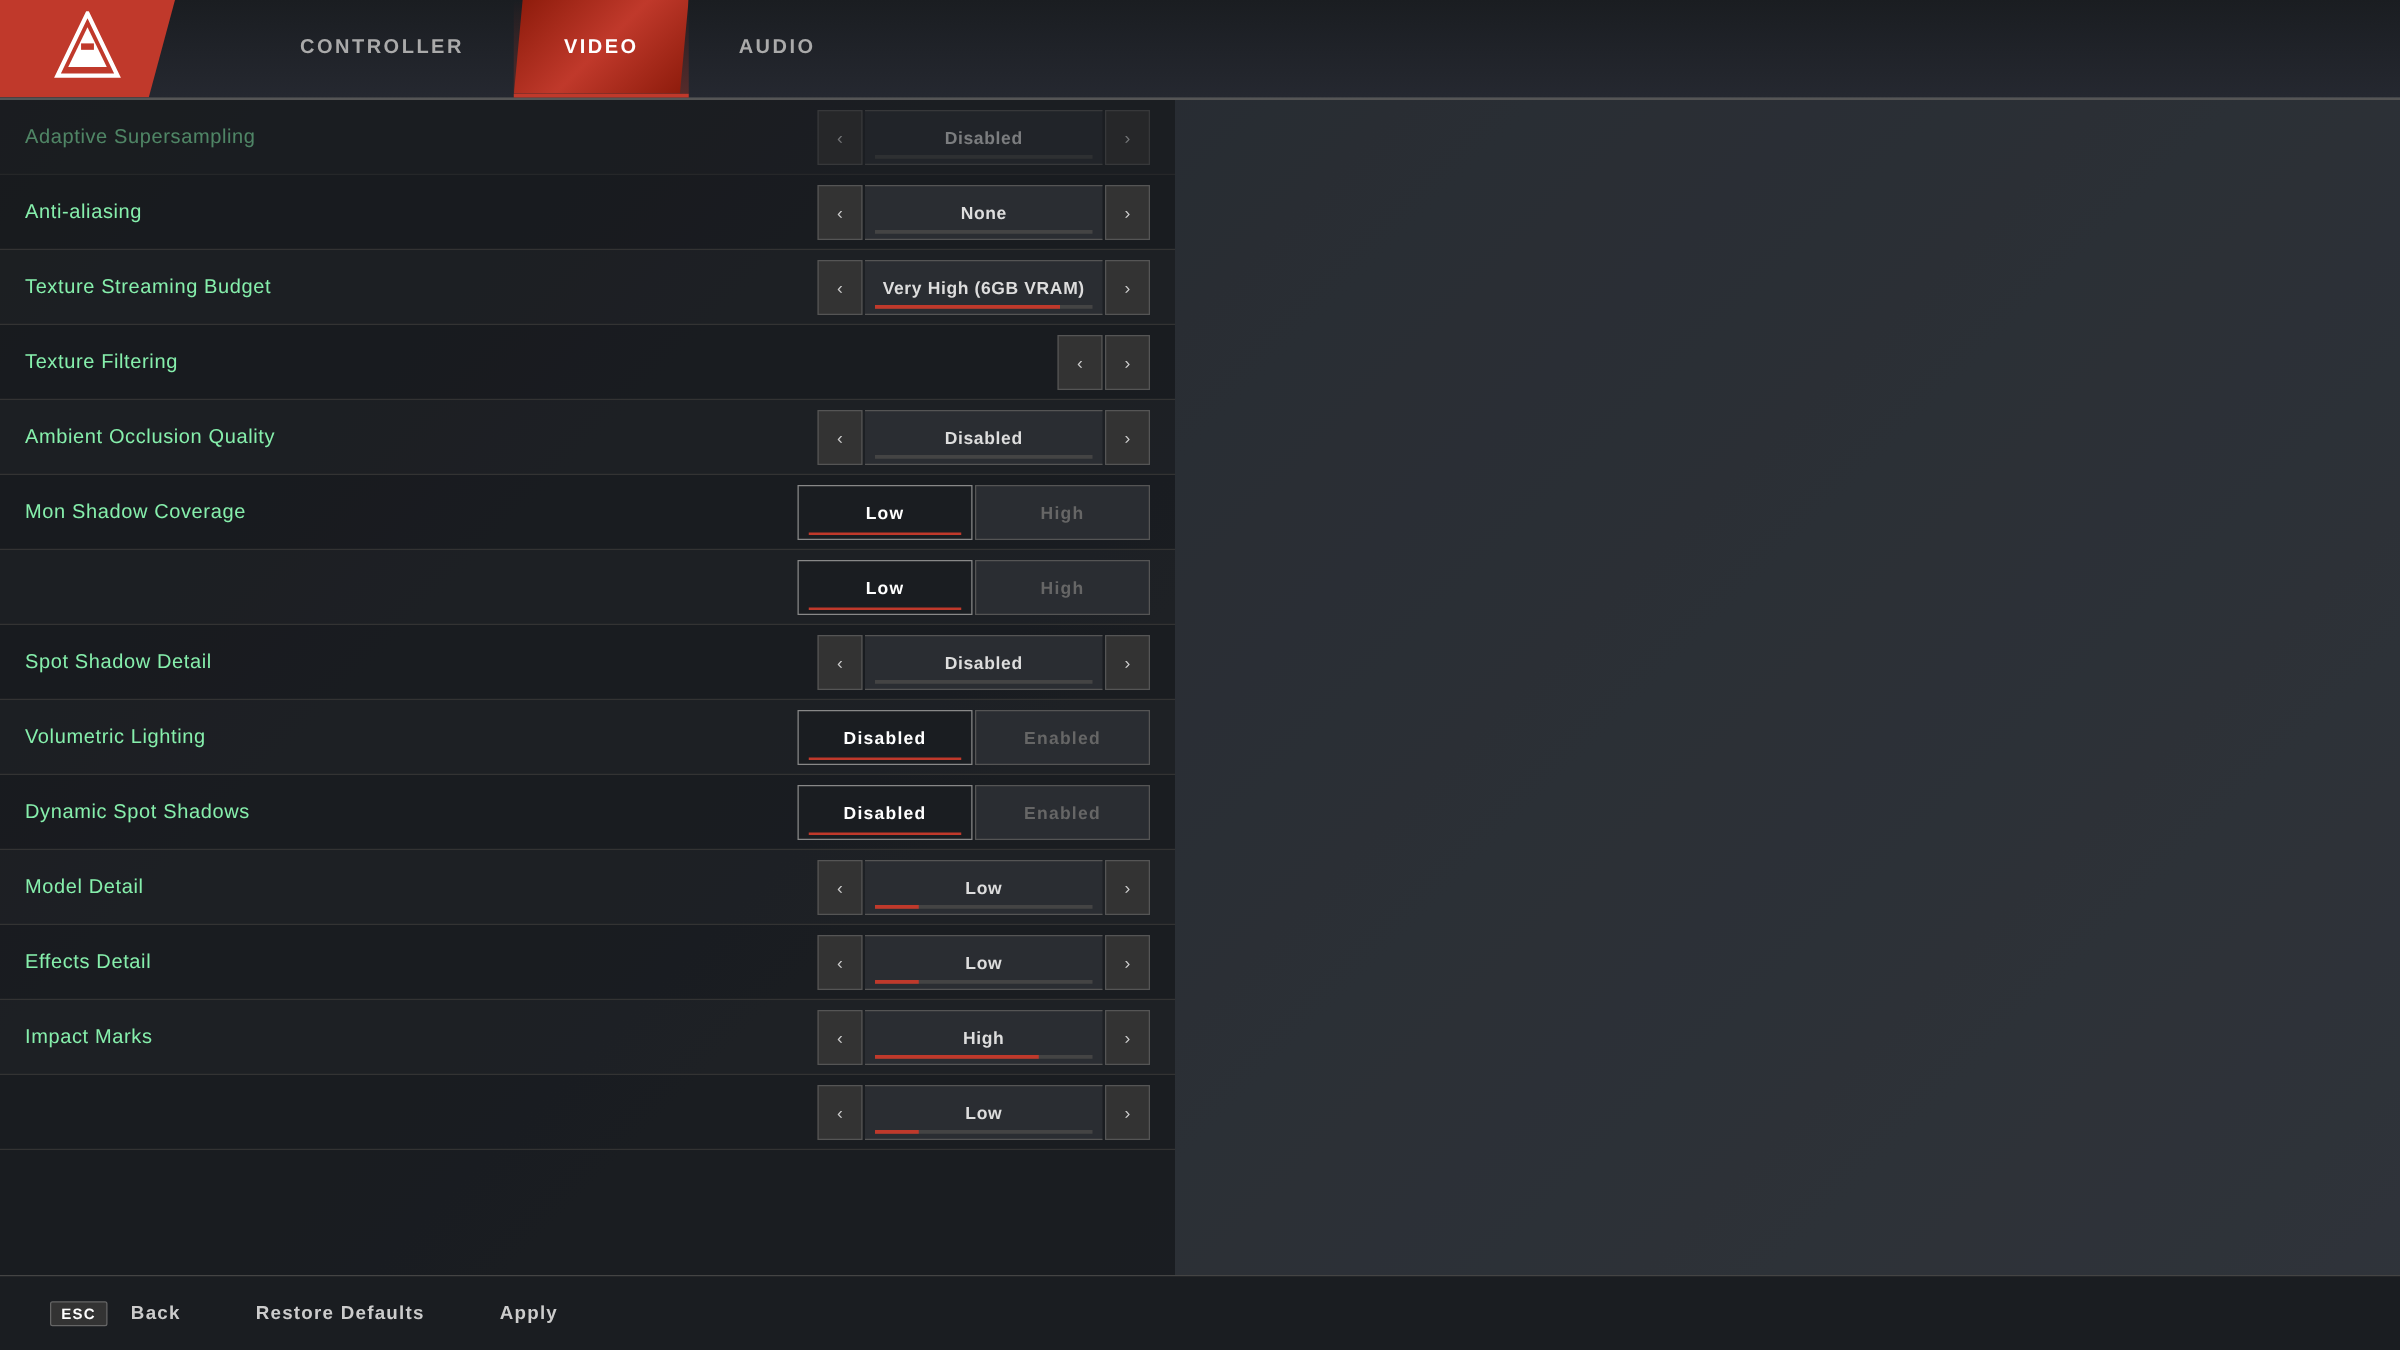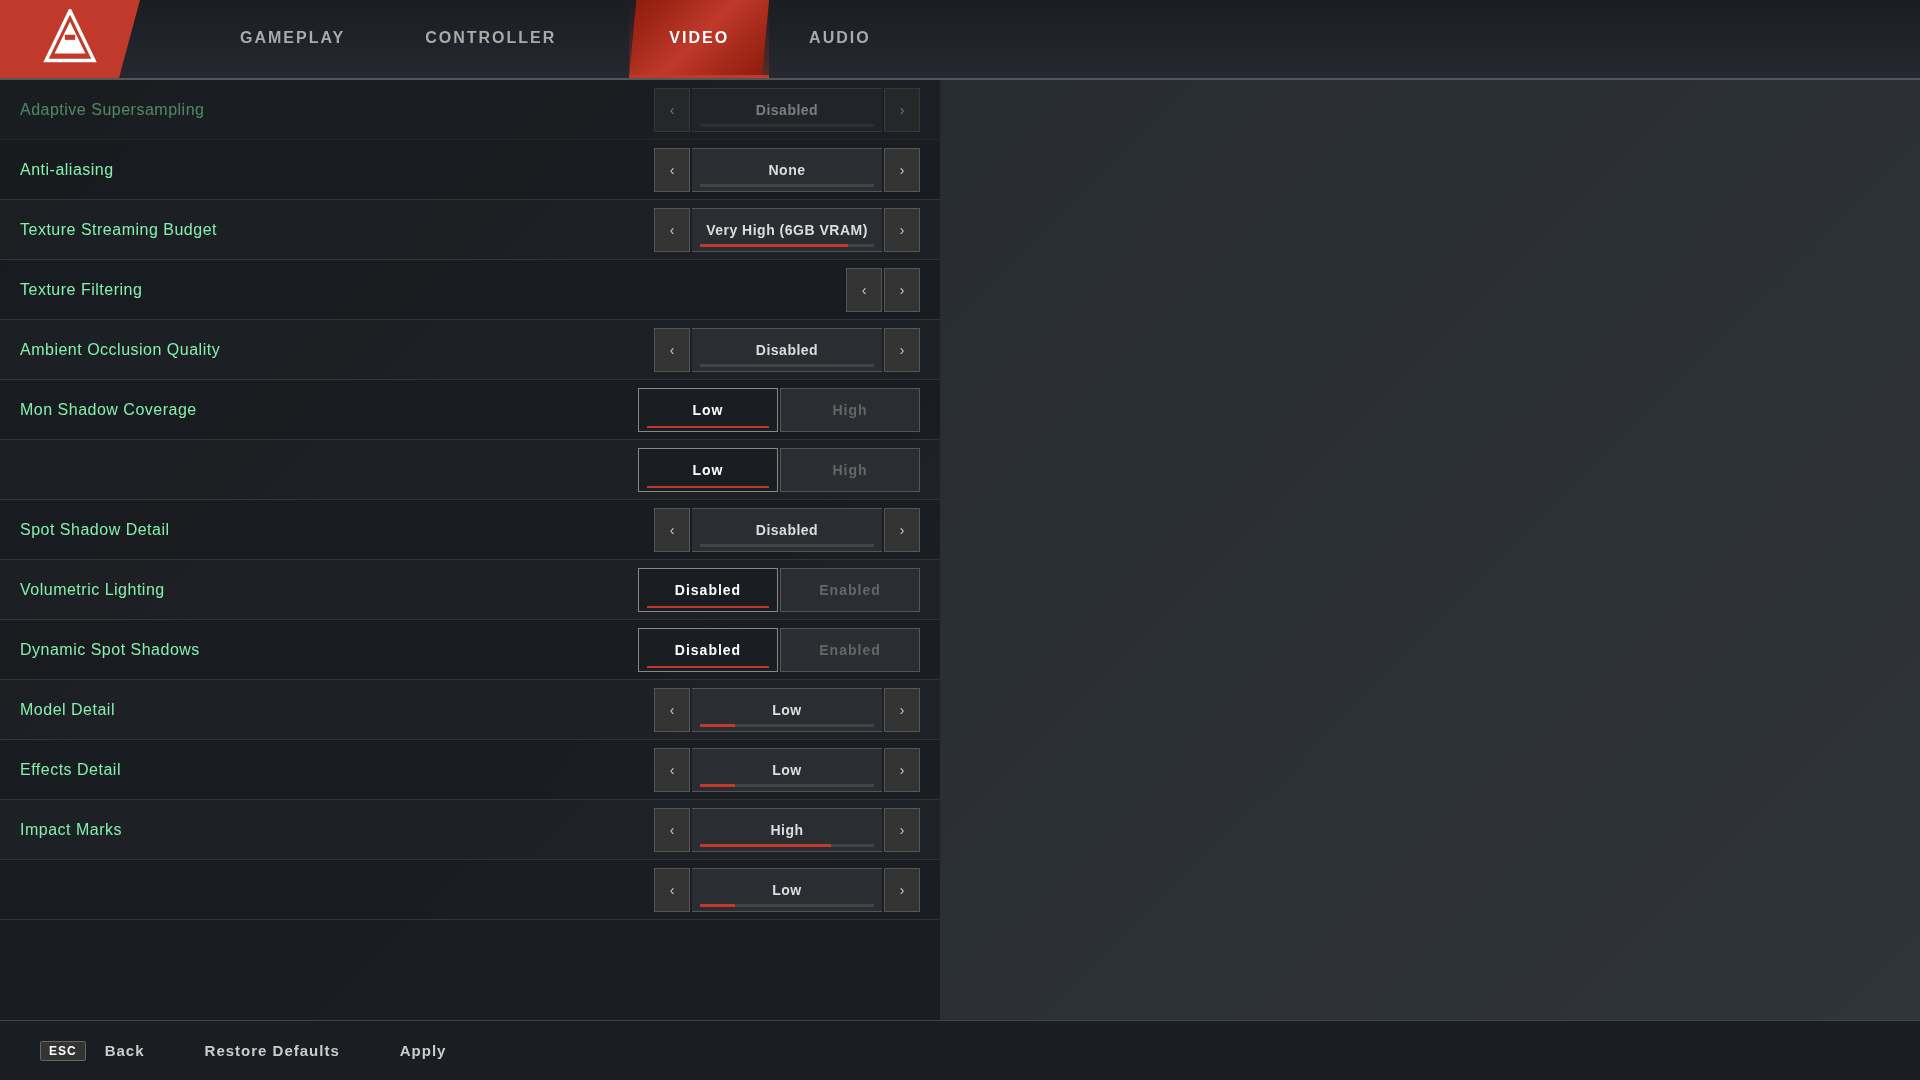--- a/index.html
+++ b/index.html
@@ -69,21 +69,20 @@
       letter-spacing: 2px;
       text-transform: uppercase;
       cursor: pointer;
       border-bottom: 3px solid transparent;
       position: relative;
     }
 
     .nav-tab.active {
       color: #fff;
       background: linear-gradient(180deg, transparent 0%, rgba(200,50,30,0.3) 100%);
-      margin-left: 33px;
     }
 
     .nav-tab.active::after {
       content: '';
       position: absolute;
       bottom: -3px;
       left: 0; right: 0;
       height: 3px;
       background: #c0392b;
     }
@@ -314,23 +313,20 @@
   <div class="logo-area">
 
     <svg class="apex-logo" viewBox="0 0 60 70" fill="none" xmlns="http://www.w3.org/2000/svg">
       <polygon points="30,2 58,60 2,60" fill="none" stroke="white" stroke-width="4"></polygon>
       <polygon points="30,15 48,52 12,52" fill="white"></polygon>
       <rect x="24" y="30" width="12" height="6" fill="#c0392b"></rect>
     </svg>
   </div>
 
   <div class="nav-tabs">
-    <div class="nav-tab">
-      <span>GAMEPLAY</span>
-    </div>
     <div class="nav-tab">
       <span>CONTROLLER</span>
     </div>
     <div class="nav-tab active" style="color:#fff; position:relative;">
       <div class="video-tab-bg"></div>
       <span style="position:relative;z-index:1;">VIDEO</span>
     </div>
     <div class="nav-tab">
       <span>AUDIO</span>
     </div>

